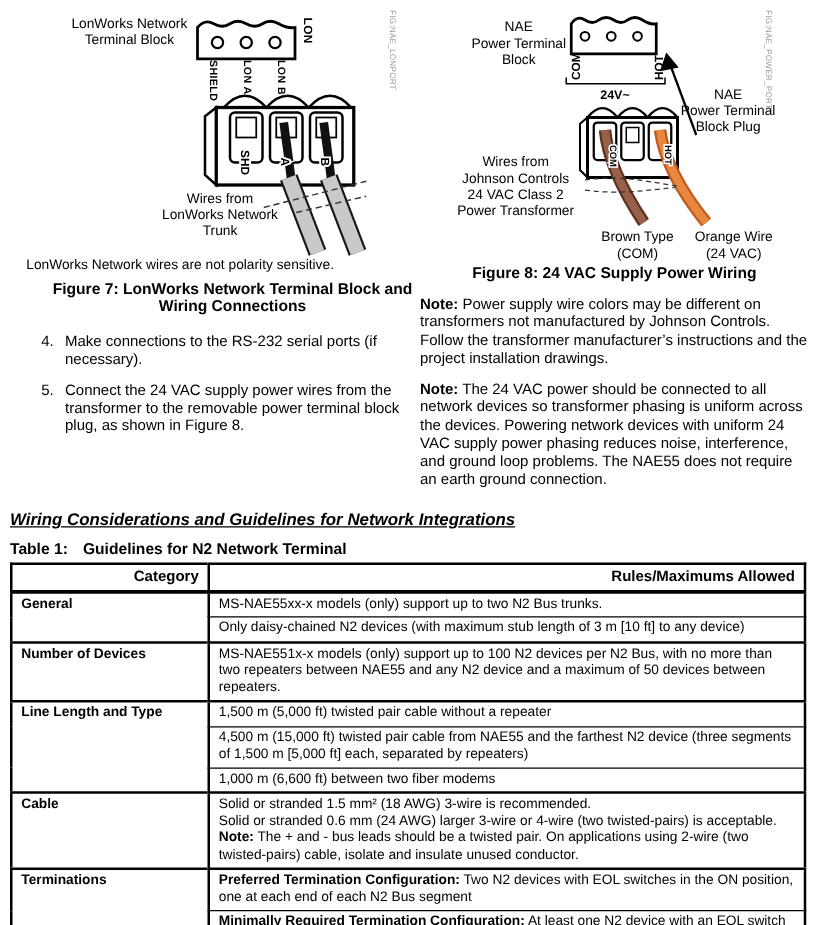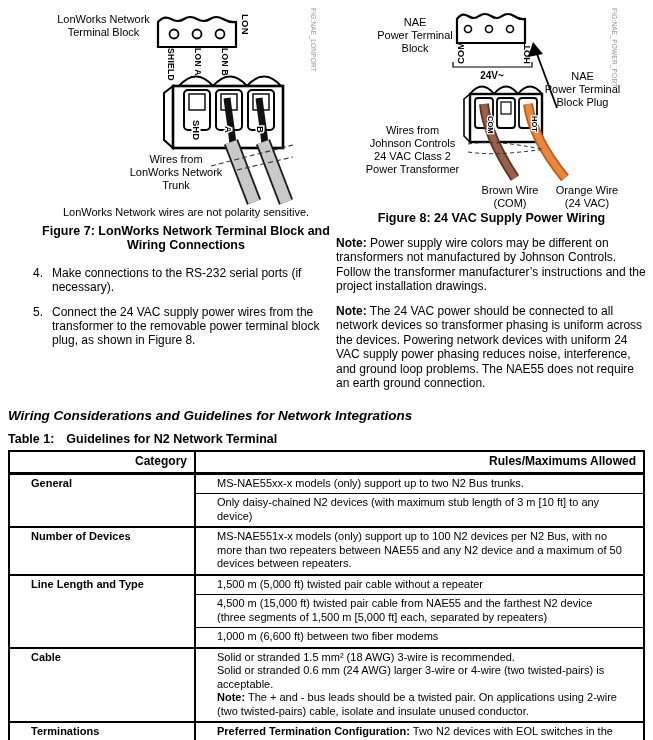--- a/index.html
+++ b/index.html
@@ -13,32 +13,32 @@
   .fig8-diagram{height:210px;text-decoration:underline;}
   .lbl{position:absolute;font-size:11px;line-height:13px;text-align:center;}
   .ml{white-space:pre-line;}
   .vt{position:absolute;transform-origin:0 0;transform:rotate(90deg);white-space:nowrap;
       font-weight:bold;font-size:8.5px;letter-spacing:.3px;}
   .fig-id{font-weight:normal;font-size:6.5px;color:#999;letter-spacing:.2px;}
   .abs{position:absolute;}
   .figcap{font-weight:bold;font-size:12.5px;line-height:13.5px;text-align:center;}
   .cap7{width:300px;margin:3px auto 0;}
   .cap8{margin:2px 4px 0;text-align:center;}
-  .polarity{position:absolute;left:0;top:206px;width:100%;text-align:center;font-size:11px;}
+  .polarity{position:absolute;left:0;top:206px;width:100%;text-align:left;font-size:11px;}
   .steps{margin-top:14px;font-size:12px;line-height:14px;}
   .step{position:relative;padding-left:31px;margin-bottom:11px;width:292px;}
   .step-num{position:absolute;left:12px;}
   .notes{padding:0 3px 0 6px;font-size:12px;line-height:14.5px;}
   .note{margin:10px 0 0;}
-  .section-heading{margin:10px 0 0 8px;font-size:13.5px;font-weight:bold;font-style:italic;}
+  .section-heading{margin:10px 0 0 8px;font-size:13.5px;font-weight:bold;font-style:italic;text-decoration:underline;}
   .table-caption{margin:9px 0 4px 8px;font-size:12.5px;font-weight:bold;}
   .table-caption .tc-text{margin-left:12px;}
   table.n2{border-collapse:collapse;border:2px solid #000;margin:0 8px;width:637px;
            font-size:11px;line-height:13.5px;}
-  table.n2 th,table.n2 td{text-align:left;vertical-align:top;padding:2px 21px 3px;}
+  table.n2 th,table.n2 td{text-align:left;vertical-align:top;padding:2px 7px 3px;}
   table.n2 .hdr th{font-size:12px;border-bottom:3px solid #000;padding:3px 7px;text-align:right;}
   table.n2 .cat{width:142px;border-right:2px solid #000;font-weight:bold;}
   table.n2 tr.catrow td{border-top:2px solid #000;}
   table.n2 tr.sub td{border-top:1px solid #000;}
   table.n2 td p{margin:0;}
   svg text{font-family:"Liberation Sans","DejaVu Sans",sans-serif;}
 </style>
 </head>
 <body>
 
@@ -165,21 +165,21 @@
         <svg class="abs" style="left:138px;top:140px;" width="78" height="18" viewBox="0 0 78 18">
           <path d="M0,4 C28,0 50,5 74,9" fill="none" stroke="#333" stroke-width="1" stroke-dasharray="4 3"></path>
           <path d="M0,12 C28,16 50,12 72,10" fill="none" stroke="#333" stroke-width="1" stroke-dasharray="4 3"></path>
         </svg>
 
         <div class="lbl ml" style="left:25px;top:124px;width:115px;">Wires from
 Johnson Controls
 24 VAC Class 2
 Power Transformer</div>
 
-        <div class="lbl ml" style="left:145px;top:184px;width:70px;">Brown Wire
+        <div class="lbl ml" style="left:145px;top:184px;width:70px;">Brown Type
 (COM)</div>
         <div class="lbl ml" style="left:218px;top:184px;width:78px;">Orange Wire
 (24 VAC)</div>
       </div>
 
       <div class="figcap cap8">Figure 8:  24 VAC Supply Power Wiring</div>
 
       <div class="notes">
         <p class="note"><b>Note:</b> <span>Power supply wire colors may be different on transformers not manufactured by Johnson Controls. Follow the transformer manufacturer’s instructions and the project installation drawings.</span></p>
         <p class="note"><b>Note:</b> <span>The 24 VAC power should be connected to all network devices so transformer phasing is uniform across the devices. Powering network devices with uniform 24 VAC supply power phasing reduces noise, interference, and ground loop problems. The NAE55 does not require an earth ground connection.</span></p>

